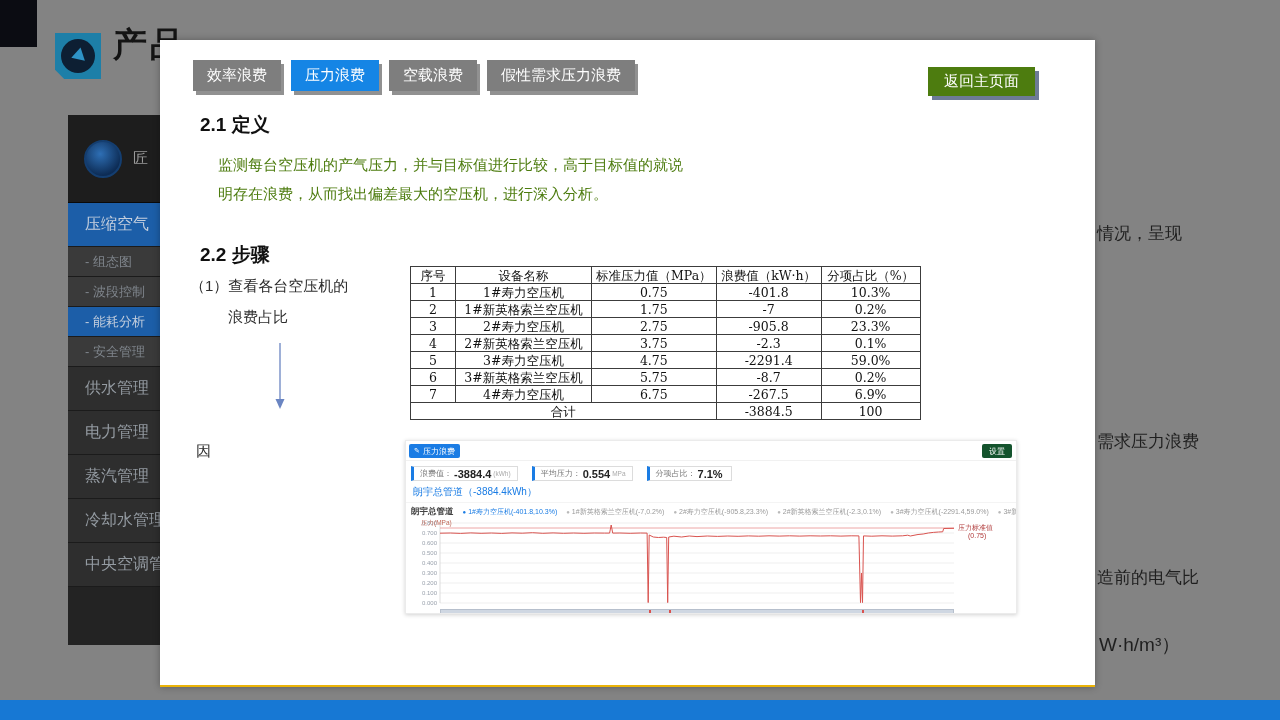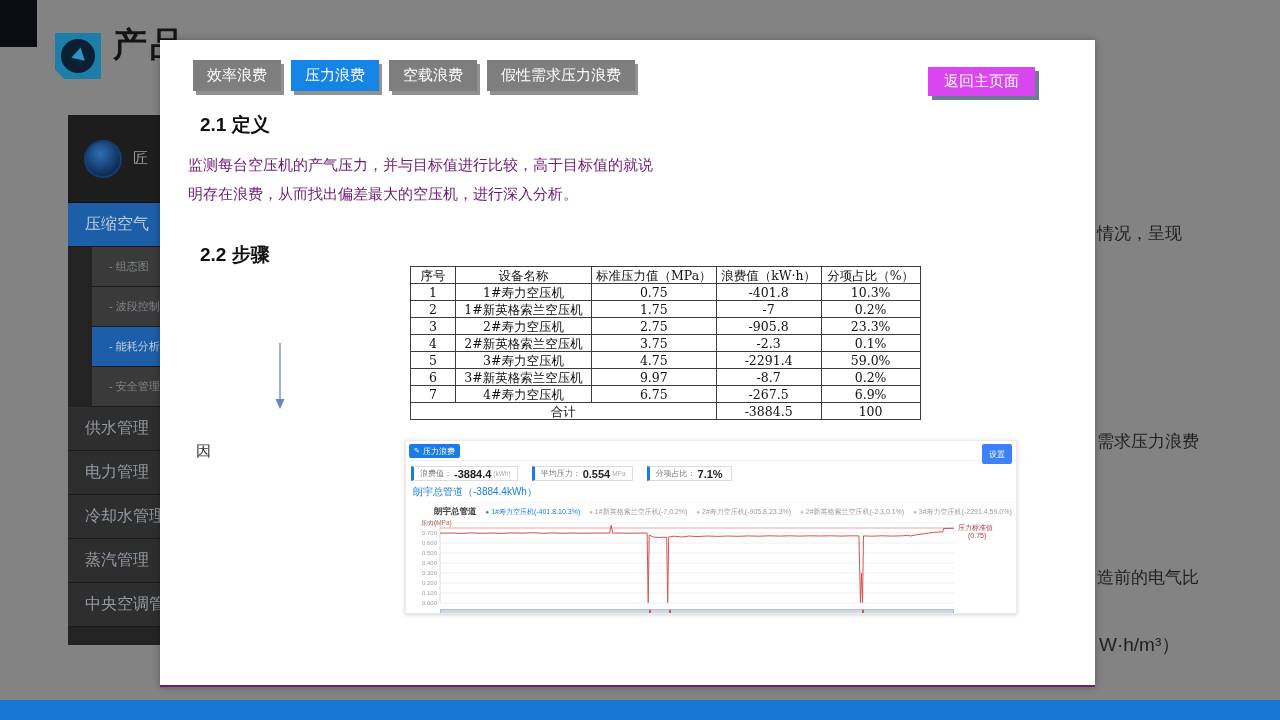--- a/index.html
+++ b/index.html
@@ -25,37 +25,37 @@
   .bottom-bar { position:absolute; left:0; top:700px; width:1280px; height:20px; background:#1778d4; }
 
   
   .sidebar { position:absolute; left:68px; top:115px; width:92px; height:530px; background:#232323; overflow:hidden; }
   .side-logo { height:88px; background:#1d1d1d; border-bottom:1px solid #0a0a0a; display:flex; align-items:center; padding-left:16px; gap:11px; }
   .side-logo .orb { width:38px; height:38px; border-radius:50%; flex:none;
     background:radial-gradient(circle at 42% 35%, #2e6fb5, #0d2c55 72%); border:2px solid #143e70; }
   .side-logo .orb-label { color:#9a9a9a; font-size:15px; white-space:nowrap; }
   .side-item { display:flex; align-items:center; padding-left:17px; white-space:nowrap; border-bottom:1px solid #1b1b1b; cursor:pointer; }
   .side-item.main { height:44px; font-size:16px; color:#949ba2; background:#2e2e2e; }
-  .side-item.sub { height:40px; font-size:11px; color:#7f858c; background:#3a3a3a;margin-left:24px; }
+  .side-item.sub { height:30px; font-size:13px; color:#7f858c; background:#3a3a3a; }
   .side-item.active { background:#1c5ea8; color:#c3cedd; }
 
   
   .panel { position:absolute; left:160px; top:40px; width:935px; height:647px; background:#ffffff;
-    border-bottom:2px solid #701a75; box-shadow:0 0 7px rgba(0,0,0,0.30); }
+    border-bottom:2px solid #eab308; box-shadow:0 0 7px rgba(0,0,0,0.30); }
   .tabs { position:absolute; left:33px; top:20px; display:flex; gap:10px; }
   .tab { height:31px; padding:0 14px; display:flex; align-items:center; border:none; cursor:pointer;
     background:#7e7e7e; color:#fff; font-size:15px; font-family:inherit; box-shadow:3px 4px 0 rgba(55,55,55,0.55); }
   .tab.active { background:#1585e5; }
   .back-btn { position:absolute; left:768px; top:27px; width:107px; height:29px; border:none; cursor:pointer;
-    background:#d946ef; color:#fff; font-size:15px; font-family:inherit; box-shadow:4px 4px 0 rgba(12,35,80,0.60); }
+    background:#4d7c0f; color:#fff; font-size:15px; font-family:inherit; box-shadow:4px 4px 0 rgba(12,35,80,0.60); }
 
   .h-title { position:absolute; font-size:19px; font-weight:bold; color:#101010; white-space:nowrap; }
   .def-title { left:40px; top:72px; }
   .steps-title { left:40px; top:202px; }
-  .def-body { position:absolute; left:28px; top:110px; font-size:15px; color:#701a75; line-height:29px; white-space:nowrap; }
+  .def-body { position:absolute; left:58px; top:110px; font-size:15px; color:#4d7c0f; line-height:29px; white-space:nowrap; }
   .step1 { position:absolute; left:30px; top:230px; font-size:15px; color:#2d2d2d; line-height:31px; white-space:nowrap; }
   .step1 .l2 { padding-left:38px; }
   .step2 { position:absolute; left:26px; top:395px; font-size:15px; color:#2d2d2d; line-height:31px; white-space:nowrap; }
   .step2 .l2 { padding-left:39px; }
   .step2 .l3 { padding-left:10px; }
   .down-arrow { position:absolute; left:113px; top:303px; }
 
   
   .data-table { position:absolute; left:250px; top:226px; border-collapse:collapse;
     font-family:"DejaVu Serif", serif; font-size:12.5px; color:#111; }
@@ -63,30 +63,30 @@
     height:17px; padding:0 4px; line-height:15px; white-space:nowrap; }
   .c0{width:45px}.c1{width:136px}.c2{width:121px}.c3{width:105px}.c4{width:99px}
 
   
   .shot { position:absolute; left:245px; top:400px; width:612px; height:174px; background:#fff;
     border:1px solid #ebebeb; box-shadow:0 1px 4px rgba(0,0,0,0.18); overflow:hidden; }
   .shot-head { height:20px; border-bottom:1px solid #f1f1f1; position:relative; }
   .shot-tab { position:absolute; left:3px; top:3px; height:14px; background:#1a7ce4; color:#fff; font-size:8px;
     display:flex; align-items:center; gap:3px; padding:0 5px; border-radius:2px; }
   .shot-tab .pen { font-size:7px; }
-  .shot-settings { position:absolute; right:4px; top:3px; height:20px; background:#3b82f6; color:#fff;
+  .shot-settings { position:absolute; right:4px; top:3px; height:14px; background:#14532d; color:#fff;
     font-size:8px; display:flex; align-items:center; padding:0 7px; border-radius:2px; }
   .shot-stats { display:flex; gap:14px; padding:5px 0 0 5px; }
   .stat { height:15px; border:1px solid #dcdcdc; border-left:3px solid #1a7ce4; border-radius:0;
     display:flex; align-items:center; padding:0 6px; gap:2px; font-size:8px; color:#777; white-space:nowrap; }
   .stat b { color:#222; font-size:11px; }
   .stat .unit { font-size:6.5px; color:#aaa; }
   .pipe-link { padding:4px 0 0 7px; font-size:10px; color:#1a7ce4; cursor:pointer; white-space:nowrap; }
   .legend-row { display:flex; align-items:center; gap:9px; margin-top:3px; padding:3px 0 0 5px;
-    border-top:1px solid #f4f4f4; font-size:7px; color:#9a9a9a; white-space:nowrap; overflow:hidden;margin-left:23px; }
+    border-top:1px solid #f4f4f4; font-size:7px; color:#9a9a9a; white-space:nowrap; overflow:hidden; }
   .legend-title { font-size:8.5px; font-weight:bold; color:#444; }
   .legend-item { display:flex; align-items:center; gap:2px; }
   .legend-item .dot { font-size:6px; color:#b9b9b9; }
   .legend-item.active { color:#1a7ce4; }
   .legend-item.active .dot { color:#1a7ce4; }
   .chart-wrap { position:relative; margin-top:1px; }
   .unit-label { position:absolute; left:15px; top:0px; font-size:6.5px; color:#c06a5a; }
   #pressure-chart { display:block; width:612px; height:90px; }
   .scrollbar { margin-left:34px; width:514px; height:9px; background:#cfd7e2; border:1px solid #b6bfcc; position:relative; }
   .scroll-tick { position:absolute; top:0; width:2px; height:100%; background:#d9534f; }
@@ -112,42 +112,46 @@
     <div class="orb"></div>
     <span class="orb-label">匠</span>
   </div>
   <div class="side-item main active">压缩空气</div>
   <div class="side-item sub">- 组态图</div>
   <div class="side-item sub">- 波段控制</div>
   <div class="side-item sub active">- 能耗分析</div>
   <div class="side-item sub">- 安全管理</div>
   <div class="side-item main">供水管理</div>
   <div class="side-item main">电力管理</div>
+  <div class="side-item main">蒸汽管理</div>
   <div class="side-item main">冷却水管理</div>
-  <div class="side-item main">蒸汽管理</div>
   <div class="side-item main">中央空调管理</div>
 </div>
 
 <div class="panel">
 
   <div class="tabs">
     <button class="tab">效率浪费</button>
     <button class="tab active">压力浪费</button>
     <button class="tab">空载浪费</button>
     <button class="tab">假性需求压力浪费</button>
   </div>
   <button class="back-btn">返回主页面</button>
 
   <div class="h-title def-title">2.1 定义</div>
   <div class="def-body">
     <div>监测每台空压机的产气压力，并与目标值进行比较，高于目标值的就说</div>
     <div>明存在浪费，从而找出偏差最大的空压机，进行深入分析。</div>
   </div>
 
   <div class="h-title steps-title">2.2 步骤</div>
+  <div class="step1">
+    <div>（1）查看各台空压机的</div>
+    <div class="l2">浪费占比</div>
+  </div>
 
   <svg class="down-arrow" width="14" height="66" viewBox="0 0 14 66">
     <line x1="7" y1="0" x2="7" y2="58" stroke="#6a85c2" stroke-width="1.3"></line>
     <polygon points="7,66 2.5,56 11.5,56" fill="#6a85c2"></polygon>
   </svg>
 
   <div class="step2">
     <div class="l3">因</div>
   </div>
 
@@ -193,21 +197,21 @@
       <tr>
           <td>5</td>
           <td>3#寿力空压机</td>
           <td>4.75</td>
           <td>-2291.4</td>
           <td>59.0%</td>
         </tr>
       <tr>
           <td>6</td>
           <td>3#新英格索兰空压机</td>
-          <td>9.97</td>
+          <td>5.75</td>
           <td>-8.7</td>
           <td>0.2%</td>
         </tr>
       <tr>
           <td>7</td>
           <td>4#寿力空压机</td>
           <td>6.75</td>
           <td>-267.5</td>
           <td>6.9%</td>
         </tr>

